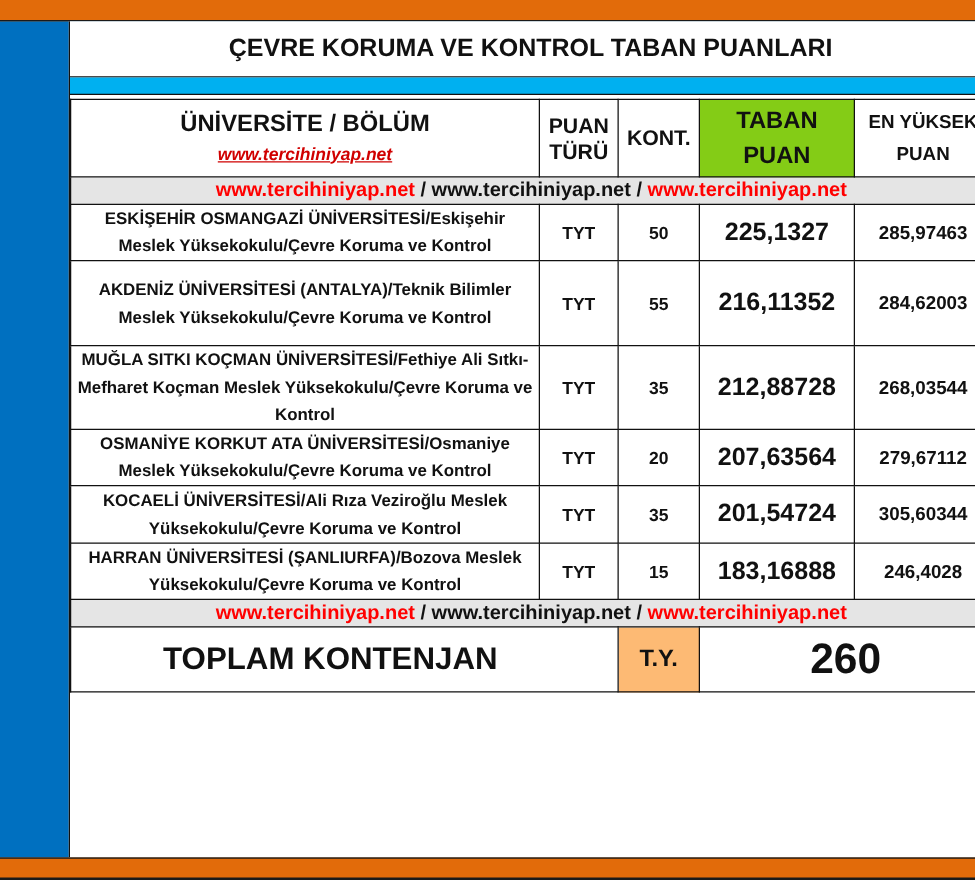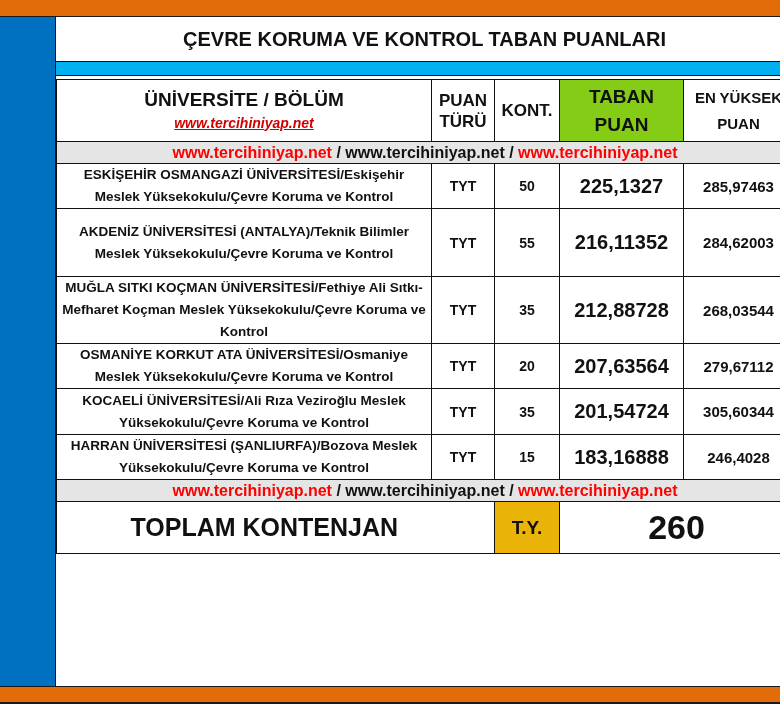--- a/index.html
+++ b/index.html
@@ -19,21 +19,21 @@
   .urlrow td{background:#e5e5e5;font-size:16px;height:21px;line-height:20px;}
   .red{color:#ff0000;}
   .uni{font-size:13.5px;line-height:22px;padding:0 4px;}
   .typ{font-size:14px;}
   .kont{font-size:14px;}
   .taban{font-size:20px;}
   .max{font-size:15px;}
   .totalrow td{height:51px;}
   .tot-label{font-size:25px;text-align:center;border-right:none;padding-left:40px;}
   .tot-blank{border-left:none;}
-  .tot-ty{background:#eab308;font-size:19px;}
+  .tot-ty{background:#fdba74;font-size:19px;}
   .tot-val{font-size:34px;}
 </style>
 </head>
 <body>
 
 <div class="topbar"></div>
 
 <div class="sheet">
   <div class="title">ÇEVRE KORUMA VE KONTROL TABAN PUANLARI</div>
   <div class="band"></div>

